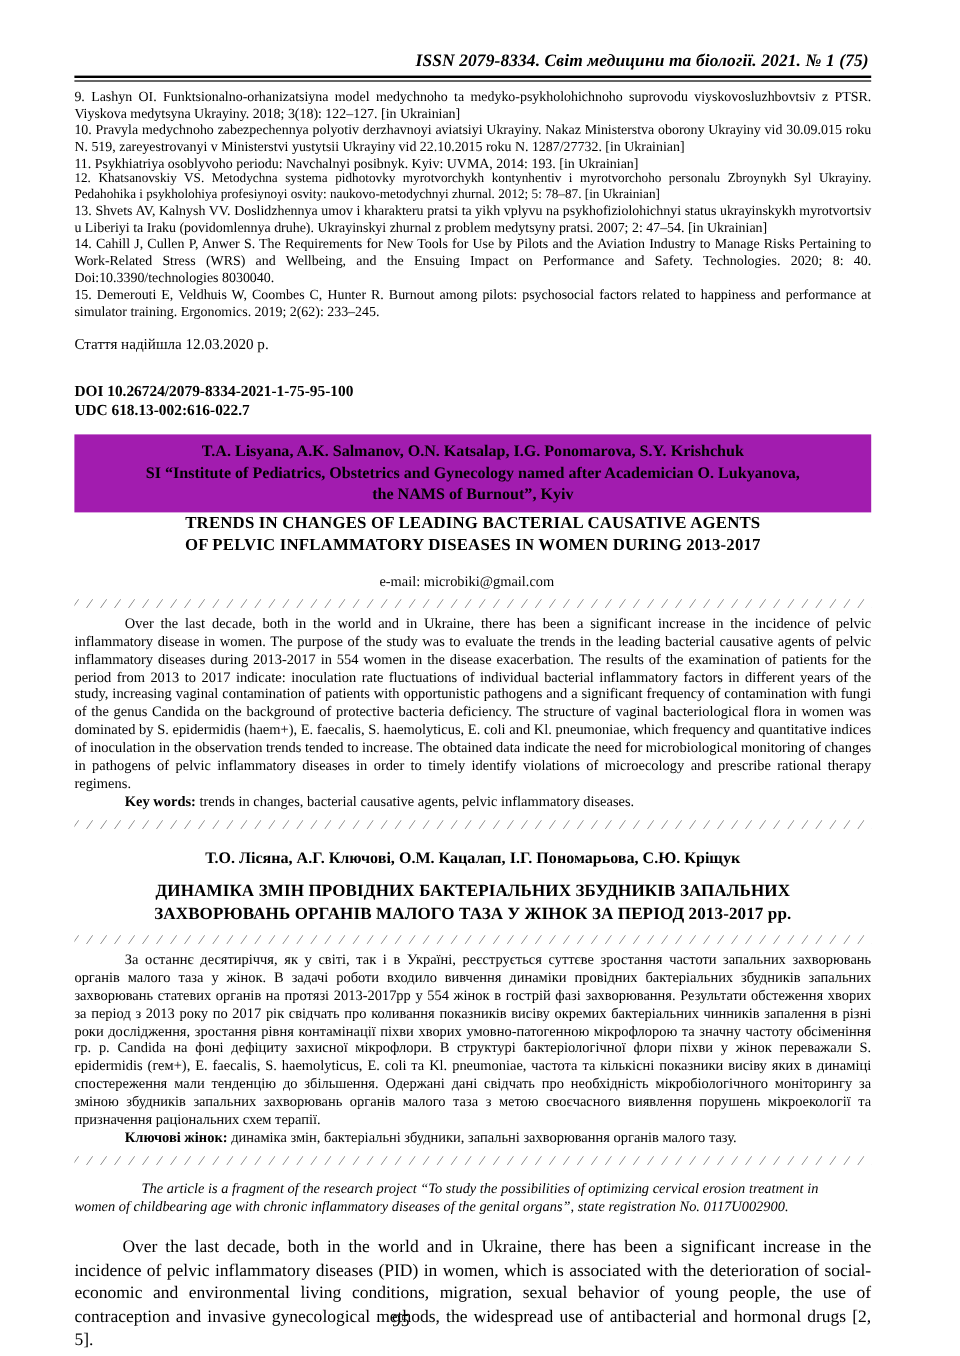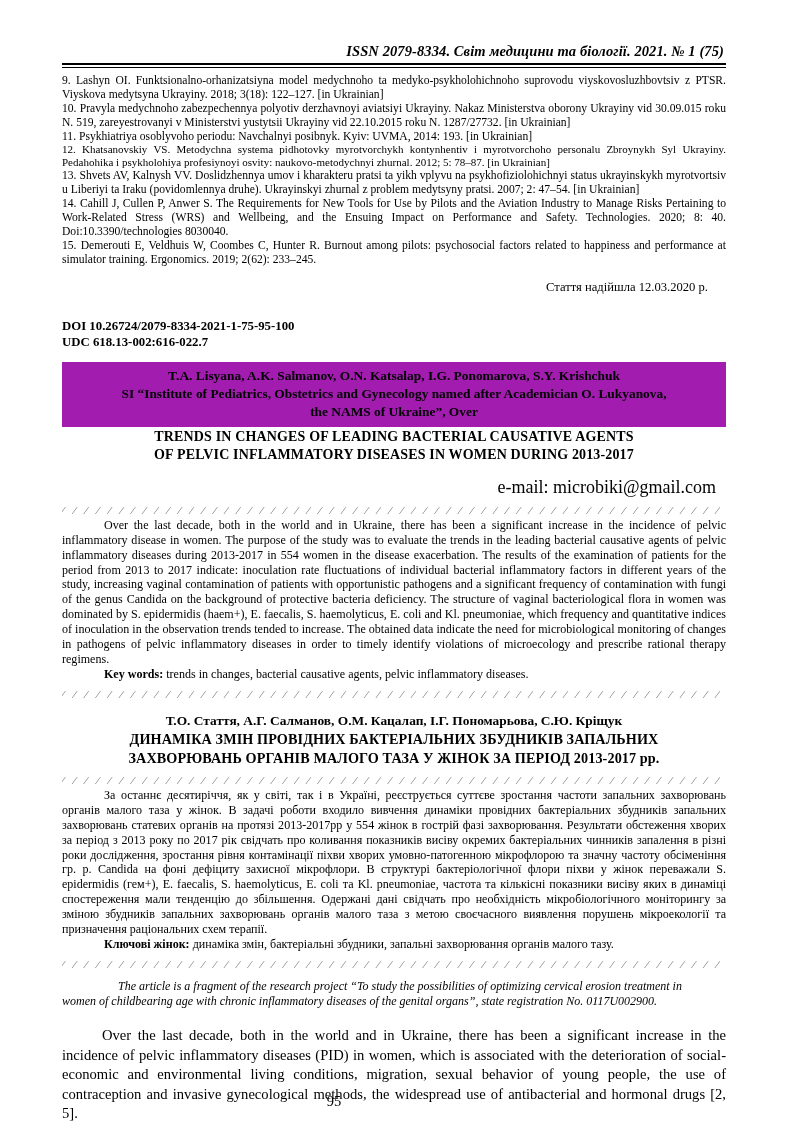--- a/index.html
+++ b/index.html
@@ -52,21 +52,20 @@
   .refs p {
     margin: 0;
     text-indent: 0;
   }
   .ref-tight {
     font-size: 11px;
     line-height: 1.17;
   }
   .received {
     margin-top: 13px;
-    text-align: right;
     font-size: 12.6px;
     padding-right: 18px;
   }
 
   
   .idblock {
     margin-top: 23px;
     font-weight: bold;
     font-size: 12.8px;
     line-height: 1.28;
@@ -87,22 +86,22 @@
   .art-title {
     margin-top: 1px;
     text-align: center;
     font-weight: bold;
     font-size: 14px;
     line-height: 1.33;
     letter-spacing: .15px;
   }
   .email {
     margin-top: 12px;
-    text-align: right;
-    font-size: 18px;
+    text-align: center;
+    font-size: 12px;
     padding-right: 10px;
   }
 
   
   .slashrule {
     height: 11px;
     margin: 7px 0 1px 0;
     overflow: hidden;
     white-space: nowrap;
     font-family: "Liberation Serif", serif;
@@ -127,21 +126,21 @@
 
   
   .ua-authors {
     margin-top: 12px;
     text-align: center;
     font-weight: bold;
     font-size: 13.4px;
     line-height: 1.3;
   }
   .ua-title {
-    margin-top: 1px;
+    margin-top: 11px;
     text-align: center;
     font-weight: bold;
     font-size: 14.2px;
     line-height: 1.34;
     letter-spacing: .1px;
   }
 
   
   .project-note {
     margin-top: 9px;
@@ -197,40 +196,40 @@
   <div class="received">Стаття надійшла 12.03.2020 р.</div>
 
   <div class="idblock">
     <div>DOI 10.26724/2079-8334-2021-1-75-95-100</div>
     <div>UDC 618.13-002:616-022.7</div>
   </div>
 
   <div class="authors-band">
     <div>T.A. Lisyana, A.K. Salmanov, O.N. Katsalap, I.G. Ponomarova, S.Y. Krishchuk</div>
     <div>SI “Institute of Pediatrics, Obstetrics and Gynecology named after Academician O. Lukyanova,</div>
-    <div>the NAMS of Ukraine”, Over</div>
+    <div>the NAMS of Burnout”, Kyiv</div>
   </div>
 
   <div class="art-title">
     <div>TRENDS IN CHANGES OF LEADING BACTERIAL CAUSATIVE AGENTS</div>
     <div>OF PELVIC INFLAMMATORY DISEASES IN WOMEN DURING 2013-2017</div>
   </div>
 
   <div class="email">e-mail: microbiki@gmail.com</div>
 
   <div class="slashrule">⁄ ⁄ ⁄ ⁄ ⁄ ⁄ ⁄ ⁄ ⁄ ⁄ ⁄ ⁄ ⁄ ⁄ ⁄ ⁄ ⁄ ⁄ ⁄ ⁄ ⁄ ⁄ ⁄ ⁄ ⁄ ⁄ ⁄ ⁄ ⁄ ⁄ ⁄ ⁄ ⁄ ⁄ ⁄ ⁄ ⁄ ⁄ ⁄ ⁄ ⁄ ⁄ ⁄ ⁄ ⁄ ⁄ ⁄ ⁄ ⁄ ⁄ ⁄ ⁄ ⁄ ⁄ ⁄ ⁄ ⁄ ⁄ ⁄ ⁄ ⁄ ⁄ ⁄ ⁄ ⁄ ⁄ ⁄ ⁄ ⁄ ⁄ ⁄ ⁄ ⁄ ⁄ ⁄ ⁄ ⁄ ⁄ ⁄ ⁄ ⁄ ⁄ ⁄ ⁄ ⁄ ⁄ ⁄ ⁄ ⁄ ⁄ ⁄ ⁄ ⁄ ⁄ ⁄ ⁄ ⁄ ⁄ ⁄ ⁄</div>
 
   <div class="abstract">
     <p class="lead">Over the last decade, both in the world and in Ukraine, there has been a significant increase in the incidence of pelvic inflammatory disease in women. The purpose of the study was to evaluate the trends in the leading bacterial causative agents of pelvic inflammatory diseases during 2013-2017 in 554 women in the disease exacerbation. The results of the examination of patients for the period from 2013 to 2017 indicate: inoculation rate fluctuations of individual bacterial inflammatory factors in different years of the study, increasing vaginal contamination of patients with opportunistic pathogens and a significant frequency of contamination with fungi of the genus Candida on the background of protective bacteria deficiency. The structure of vaginal bacteriological flora in women was dominated by S. epidermidis (haem+), E. faecalis, S. haemolyticus, E. coli and Kl. pneumoniae, which frequency and quantitative indices of inoculation in the observation trends tended to increase. The obtained data indicate the need for microbiological monitoring of changes in pathogens of pelvic inflammatory diseases in order to timely identify violations of microecology and prescribe rational therapy regimens.</p>
     <p class="kw"><b>Key words:</b> <span>trends in changes, bacterial causative agents, pelvic inflammatory diseases.</span></p>
   </div>
 
   <div class="slashrule">⁄ ⁄ ⁄ ⁄ ⁄ ⁄ ⁄ ⁄ ⁄ ⁄ ⁄ ⁄ ⁄ ⁄ ⁄ ⁄ ⁄ ⁄ ⁄ ⁄ ⁄ ⁄ ⁄ ⁄ ⁄ ⁄ ⁄ ⁄ ⁄ ⁄ ⁄ ⁄ ⁄ ⁄ ⁄ ⁄ ⁄ ⁄ ⁄ ⁄ ⁄ ⁄ ⁄ ⁄ ⁄ ⁄ ⁄ ⁄ ⁄ ⁄ ⁄ ⁄ ⁄ ⁄ ⁄ ⁄ ⁄ ⁄ ⁄ ⁄ ⁄ ⁄ ⁄ ⁄ ⁄ ⁄ ⁄ ⁄ ⁄ ⁄ ⁄ ⁄ ⁄ ⁄ ⁄ ⁄ ⁄ ⁄ ⁄ ⁄ ⁄ ⁄ ⁄ ⁄ ⁄ ⁄ ⁄ ⁄ ⁄ ⁄ ⁄ ⁄ ⁄ ⁄ ⁄ ⁄ ⁄ ⁄ ⁄ ⁄</div>
 
-  <div class="ua-authors">Т.О. Стаття, А.Г. Салманов, О.М. Кацалап, І.Г. Пономарьова, С.Ю. Кріщук</div>
+  <div class="ua-authors">Т.О. Лісяна, А.Г. Ключові, О.М. Кацалап, І.Г. Пономарьова, С.Ю. Кріщук</div>
 
   <div class="ua-title">
     <div>ДИНАМІКА ЗМІН ПРОВІДНИХ БАКТЕРІАЛЬНИХ ЗБУДНИКІВ ЗАПАЛЬНИХ</div>
     <div>ЗАХВОРЮВАНЬ ОРГАНІВ МАЛОГО ТАЗА У ЖІНОК ЗА ПЕРІОД 2013-2017 рр.</div>
   </div>
 
   <div class="slashrule">⁄ ⁄ ⁄ ⁄ ⁄ ⁄ ⁄ ⁄ ⁄ ⁄ ⁄ ⁄ ⁄ ⁄ ⁄ ⁄ ⁄ ⁄ ⁄ ⁄ ⁄ ⁄ ⁄ ⁄ ⁄ ⁄ ⁄ ⁄ ⁄ ⁄ ⁄ ⁄ ⁄ ⁄ ⁄ ⁄ ⁄ ⁄ ⁄ ⁄ ⁄ ⁄ ⁄ ⁄ ⁄ ⁄ ⁄ ⁄ ⁄ ⁄ ⁄ ⁄ ⁄ ⁄ ⁄ ⁄ ⁄ ⁄ ⁄ ⁄ ⁄ ⁄ ⁄ ⁄ ⁄ ⁄ ⁄ ⁄ ⁄ ⁄ ⁄ ⁄ ⁄ ⁄ ⁄ ⁄ ⁄ ⁄ ⁄ ⁄ ⁄ ⁄ ⁄ ⁄ ⁄ ⁄ ⁄ ⁄ ⁄ ⁄ ⁄ ⁄ ⁄ ⁄ ⁄ ⁄ ⁄ ⁄ ⁄ ⁄</div>
 
   <div class="abstract">
     <p class="lead">За останнє десятиріччя, як у світі, так і в Україні, реєструється суттєве зростання частоти запальних захворювань органів малого таза у жінок. В задачі роботи входило вивчення динаміки провідних бактеріальних збудників запальних захворювань  статевих органів на протязі 2013-2017рр у 554 жінок в гострій фазі захворювання. Результати обстеження хворих за період з 2013 року по 2017 рік свідчать про коливання показників висіву окремих бактеріальних чинників запалення в різні роки дослідження, зростання рівня контамінації піхви хворих умовно-патогенною мікрофлорою та значну частоту обсіменіння гр. р. Candida на фоні дефіциту захисної мікрофлори. В структурі бактеріологічної флори піхви у жінок переважали S. epidermidis (гем+), E. faecalis, S. haemolyticus, E. coli та Kl. pneumoniae, частота та кількісні показники висіву яких в динаміці спостереження мали тенденцію до збільшення. Одержані дані свідчать про необхідність мікробіологічного моніторингу за зміною збудників запальних захворювань органів малого таза з метою своєчасного виявлення порушень мікроекології та призначення раціональних схем терапії.</p>

